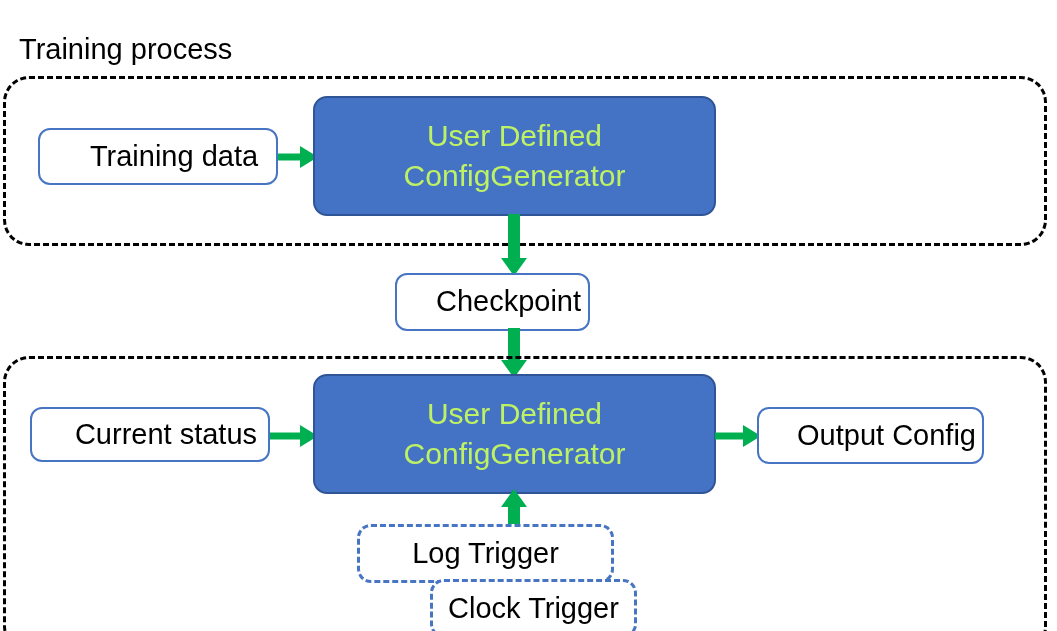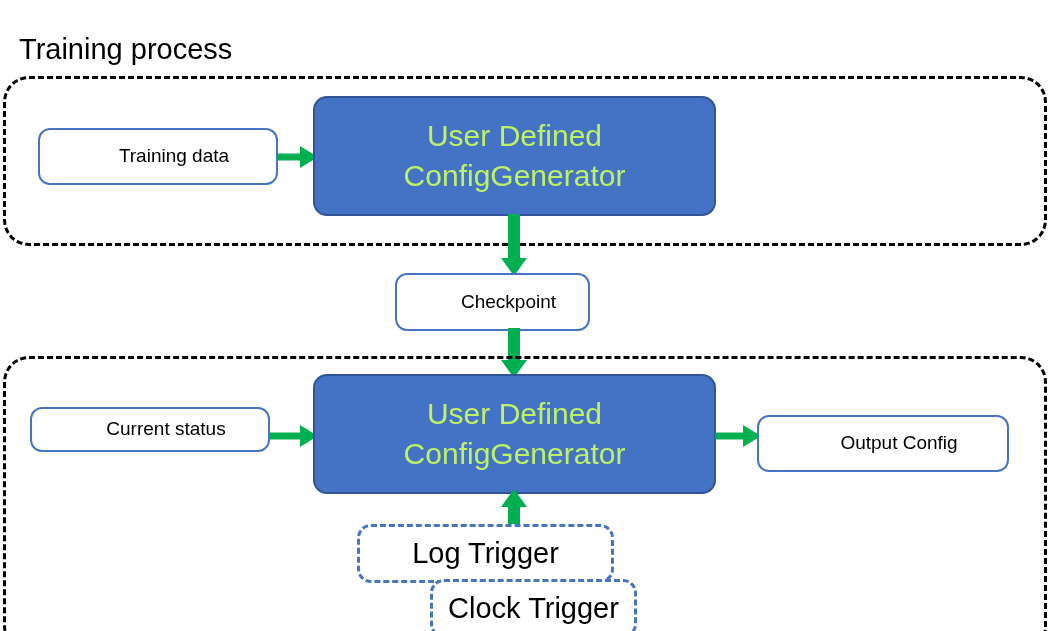--- a/index.html
+++ b/index.html
@@ -46,30 +46,30 @@
   .node-plain {
     position: absolute;
     box-sizing: border-box;
     background: #ffffff;
     border: 2px solid #4775c4;
     border-radius: 12px;
     display: flex;
     align-items: center;
     justify-content: center;
     color: #000000;
-    font-size: 19px;
+    font-size: 29px;
     line-height: 1.1;
     white-space: nowrap;
     font-family: "Liberation Sans", sans-serif;
     padding-left: 32px;
   }
   #node-training-data { left: 38px;  top: 98px;  width: 240px; height: 57px; }
   #node-checkpoint    { left: 395px; top: 243px; width: 195px; height: 58px; }
-  #node-current-status{ left: 30px;  top: 377px; width: 240px; height: 45px; }
-  #node-output-config { left: 757px; top: 385px; width: 252px; height: 57px; }
+  #node-current-status{ left: 30px;  top: 377px; width: 240px; height: 55px; }
+  #node-output-config { left: 757px; top: 377px; width: 227px; height: 57px; }
 
   
   .node-blue {
     position: absolute;
     box-sizing: border-box;
     background: #4472c4;
     border: 2px solid #2f5597;
     border-radius: 14px;
     display: flex;
     flex-direction: column;

